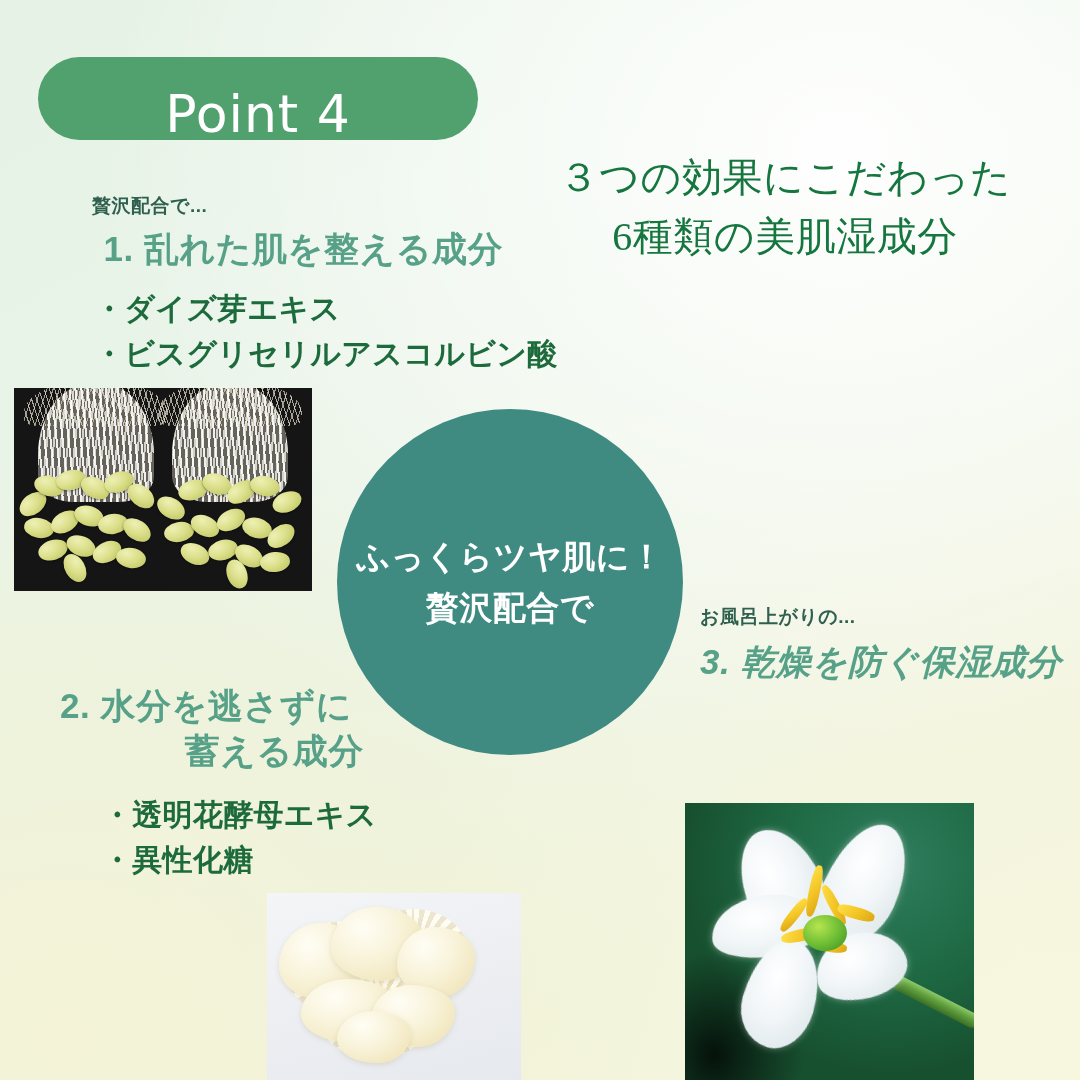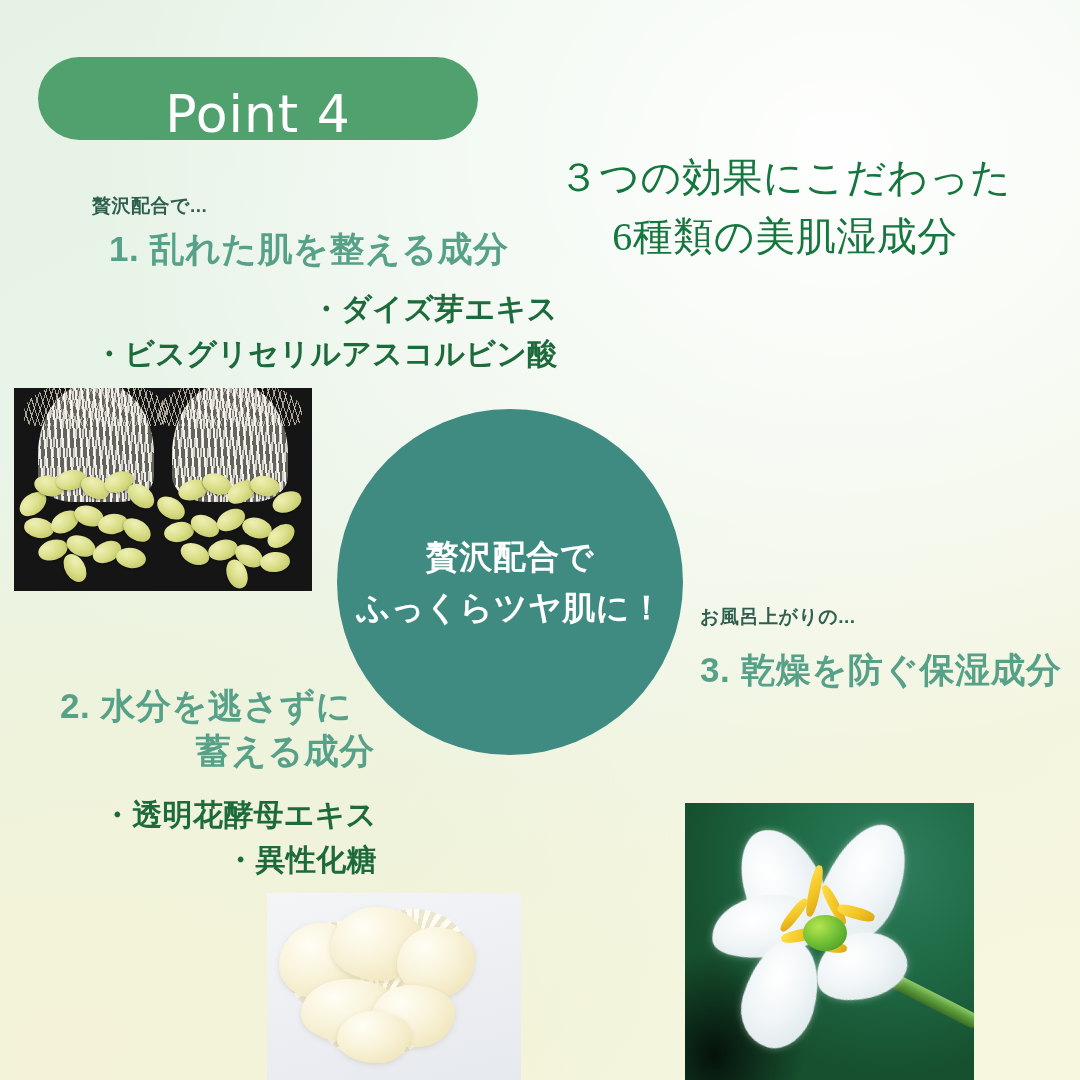--- a/index.html
+++ b/index.html
@@ -100,23 +100,22 @@
     color: #57a189;
     font-size: 35px;
     font-weight: bold;
     line-height: 1.28;
     letter-spacing: 0.5px;
     white-space: nowrap;
   }
   .sec-heading-2 { display: block; }
   .bullet-list {
     list-style: none;
-    margin: 12px;
+    margin: 1px;
     padding: 0;
-    text-align: right;
   }
   .bullet-item {
     color: #1d6b3c;
     font-size: 30px;
     font-weight: bold;
     line-height: 1.52;
     letter-spacing: 0.3px;
     white-space: nowrap;
   }
 
@@ -129,21 +128,21 @@
   
   #section-2 { left: 60px; top: 676px; }
   #section-2 .sec-caption { margin-left: 50px; }
   #section-2 .sec-heading { margin-top: 8px; }
   #section-2 .sec-heading-2 { text-align: right; padding-right: 14px; }
   #section-2 .bullet-list { margin-top: 18px; margin-left: 42px; }
 
   
   #section-3 { left: 700px; top: 607px; }
   #section-3 .sec-caption { }
-  #section-3 .sec-heading { margin-top: 20px; }
+  #section-3 .sec-heading { margin-top: 12px; font-style: italic; }
   #section-3 .bullet-list { margin-top: 12px; margin-left: 58px; }
 
   
   .photo {
     position: absolute;
     overflow: hidden;
     z-index: 2;
   }
 
   
@@ -339,22 +338,22 @@
   <div class="section" id="section-1">
     <div class="sec-caption">贅沢配合で...</div>
     <div class="sec-heading">1. 乱れた肌を整える成分</div>
     <ul class="bullet-list">
       <li class="bullet-item">・ダイズ芽エキス</li>
       <li class="bullet-item">・ビスグリセリルアスコルビン酸</li>
     </ul>
   </div>
 
   <div class="center-circle">
+    <div class="circle-text">ふっくらツヤ肌に！</div>
     <div class="circle-text">贅沢配合で</div>
-    <div class="circle-text">ふっくらツヤ肌に！</div>
   </div>
 
   <div class="section" id="section-2">
     <div class="sec-heading">
       <span>2. 水分を逃さずに</span>
       <span class="sec-heading-2">蓄える成分</span>
     </div>
     <ul class="bullet-list">
       <li class="bullet-item">・透明花酵母エキス</li>
       <li class="bullet-item">・異性化糖</li>

